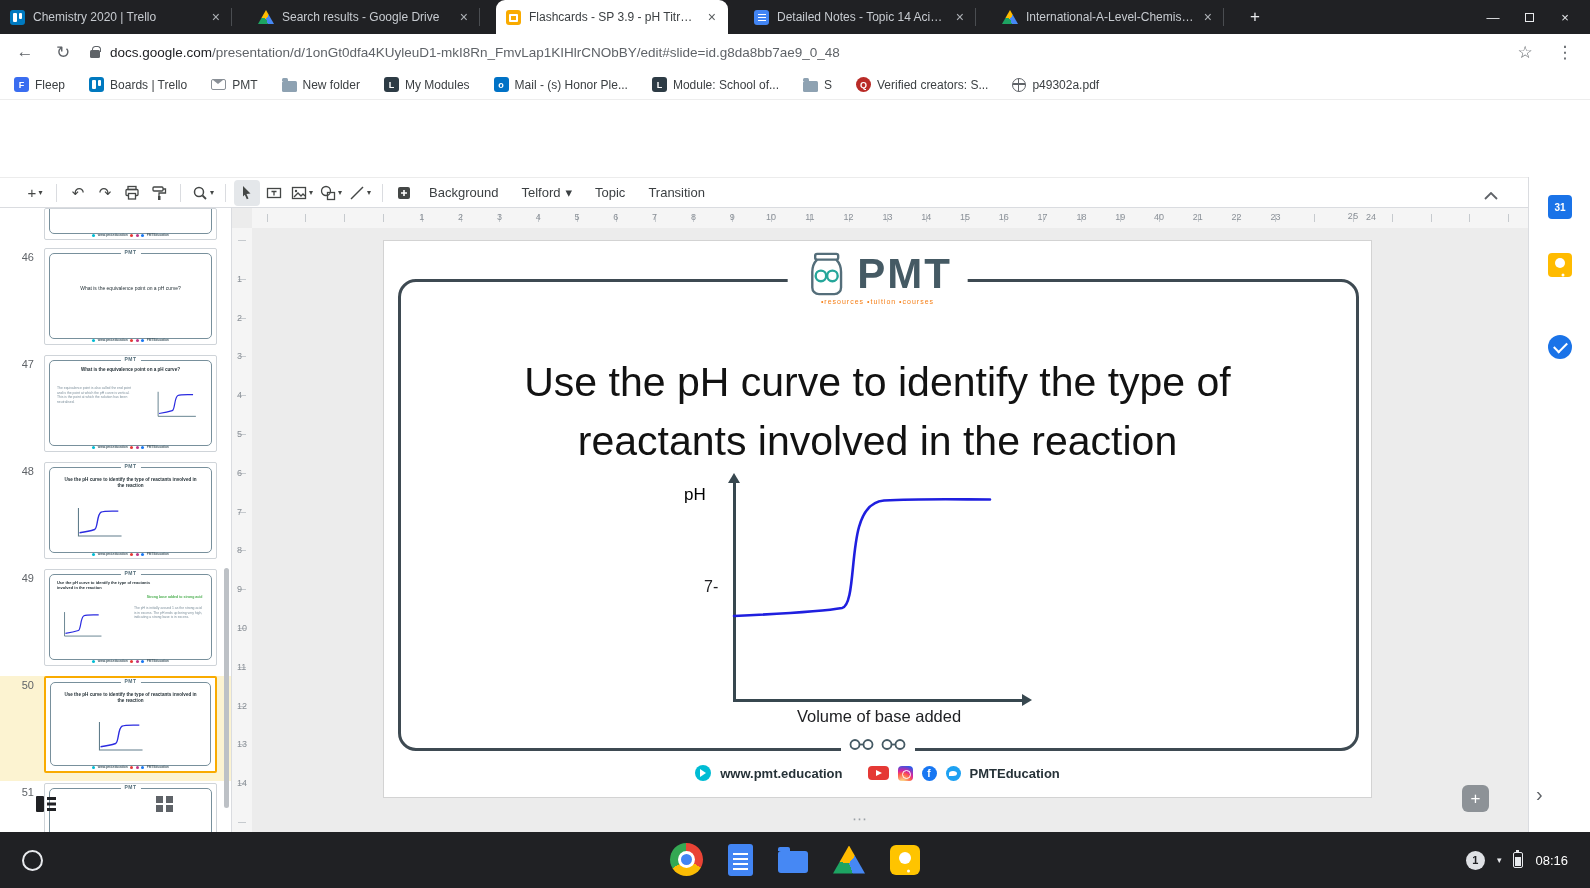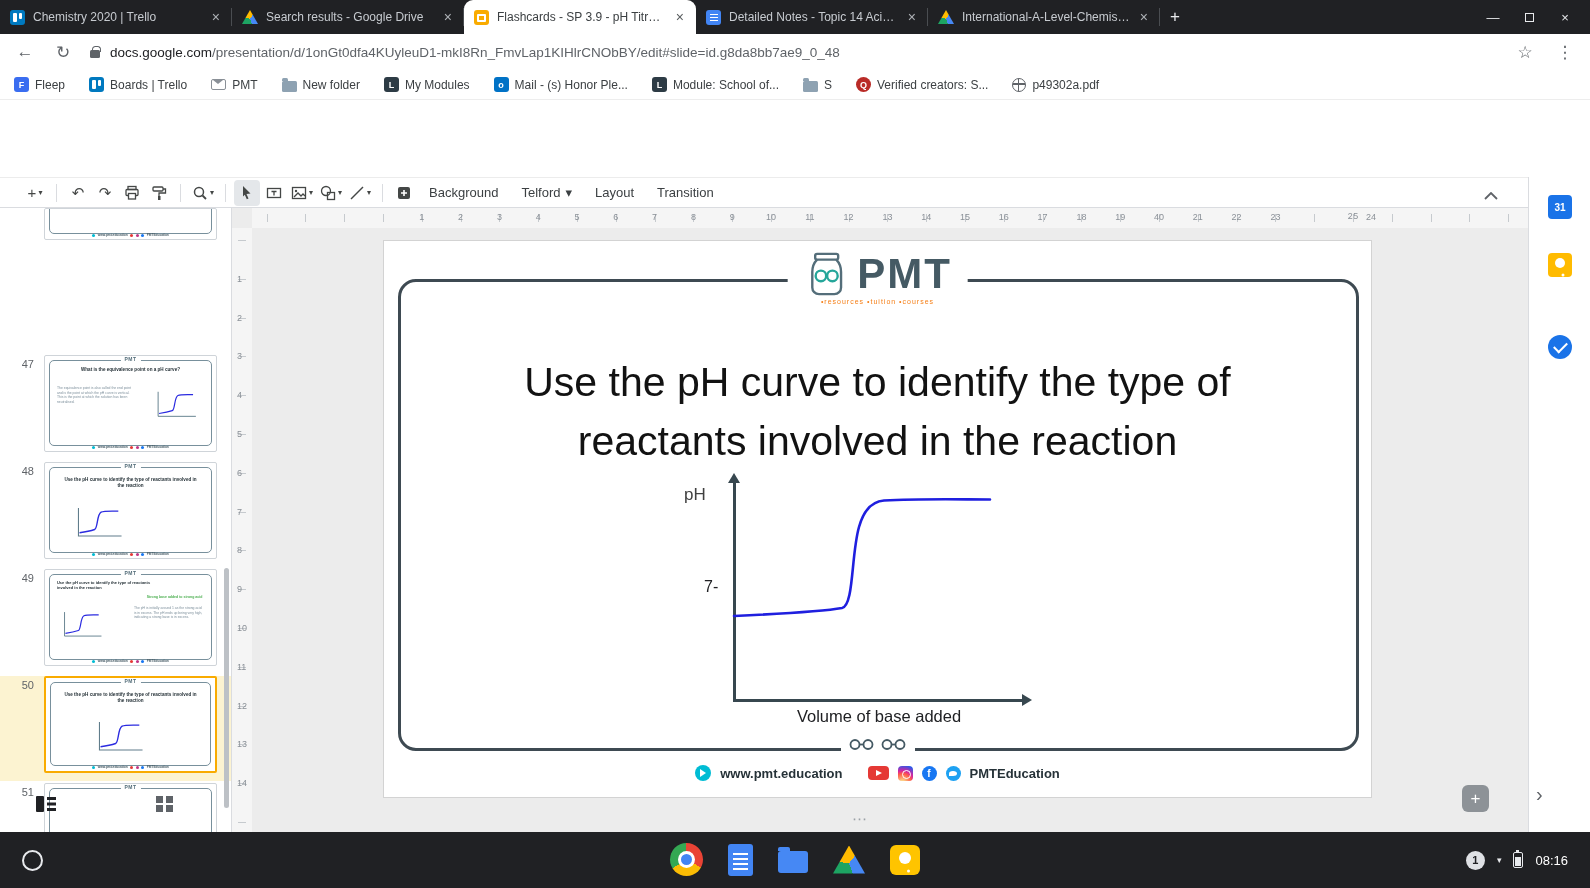--- a/index.html
+++ b/index.html
@@ -1,21 +1,21 @@
 <!DOCTYPE html>
 <html><head>
 <meta charset="utf-8">
 <style>
   * { margin:0; padding:0; box-sizing:border-box; }
   html,body { background:#111; }
   body { font-family:"Liberation Sans", sans-serif; }
   .screen { position:relative; width:1590px; height:888px; background:#fff; overflow:hidden; }
 
   
-  .tabstrip { position:absolute; left:0; top:0; width:1590px; height:34px; background:#202124; display:flex; align-items:stretch; }
+  .tabstrip { position:absolute; left:0; top:0; width:1590px; height:34px; background:#202124; display:flex; align-items:stretch;gap:16px; }
   .tab { width:232px; display:flex; align-items:center; gap:8px; padding:0 10px; color:#c7cbd0; font-size:12px; position:relative; cursor:default; }
   .tab:not(.active)::after { content:""; position:absolute; right:0; top:8px; bottom:8px; width:1px; background:#4a4d51; }
   .tab.active { background:#fff; color:#3c4043; border-radius:9px 9px 0 0; }
   .tab-title { flex:1; white-space:nowrap; overflow:hidden; text-overflow:ellipsis; }
   .tab-close { font-size:14px; color:inherit; opacity:.85; padding:0 2px; }
   .newtab { width:30px; display:flex; align-items:center; justify-content:center; color:#e8eaed; font-size:17px; }
   .wincontrols { margin-left:auto; display:flex; align-items:center; gap:6px; padding-right:10px; }
   .winbtn { width:30px; height:24px; display:flex; align-items:center; justify-content:center; color:#e8eaed; font-size:13px; }
   .winbox { width:9px; height:9px; border:1.5px solid #e8eaed; }
 
@@ -118,21 +118,21 @@
   .slide-border { position:absolute; left:14px; top:38px; width:961px; height:472px; border:3px solid #3e4a52; border-radius:18px; }
   .logo-patch { position:absolute; left:50%; top:10px; transform:translateX(-50%); background:#fff; padding:0 16px; text-align:center; z-index:2; }
   .logo-row { display:flex; align-items:center; justify-content:center; gap:8px; }
   .logo-text { font-size:42px; font-weight:bold; color:#455a64; letter-spacing:2px; line-height:1; }
   .logo-tagline { font-size:7px; color:#f57f17; letter-spacing:1px; margin-top:1px; }
   .slide-title { position:absolute; left:55px; right:55px; top:112px; max-width:880px; margin:0 auto; text-align:center; font-size:41px; line-height:1.45; color:#121212; }
   .yaxis { position:absolute; left:349px; top:242px; width:2.5px; height:218px; background:#37474f; }
   .yarrow { position:absolute; left:344px; top:232px; width:0; height:0; border-left:6px solid transparent; border-right:6px solid transparent; border-bottom:10px solid #37474f; }
   .xaxis { position:absolute; left:349px; top:458px; width:292px; height:2.5px; background:#37474f; }
   .xarrow { position:absolute; left:638px; top:453px; width:0; height:0; border-top:6px solid transparent; border-bottom:6px solid transparent; border-left:10px solid #37474f; }
-  .ph-label { position:absolute; left:300px; top:244px; font-size:17px; color:#404040; }
+  .ph-label { position:absolute; left:300px; top:244px; font-size:17px; color:#000000; }
   .ytick { position:absolute; left:320px; top:337px; font-size:16px; color:#202124; }
   .curve { position:absolute; left:348px; top:246px; }
   .x-label { position:absolute; left:349px; top:466px; width:292px; text-align:center; font-size:16.5px; color:#202124; }
   .glasses-strip { position:absolute; left:50%; top:497px; transform:translateX(-50%); background:#fff; padding:0 8px; display:flex; gap:6px; z-index:2; }
   .slide-footer { position:absolute; left:0; right:0; top:524px; display:flex; align-items:center; justify-content:center; gap:9px; }
   .f-web-ic { width:16px; height:16px; border-radius:50%; background:#00bcd4; position:relative; }
   .f-web-ic::after { content:""; position:absolute; left:5px; top:4px; border-left:6px solid #fff; border-top:4px solid transparent; border-bottom:4px solid transparent; }
   .f-text { font-size:13px; font-weight:bold; color:#263238; }
   .yt-ic { width:21px; height:14px; background:#e53935; border-radius:4px; position:relative; margin-left:16px; }
   .yt-ic::after { content:""; position:absolute; left:8px; top:4px; border-left:6px solid #fff; border-top:3.5px solid transparent; border-bottom:3.5px solid transparent; }
@@ -391,21 +391,21 @@
       <svg width="16" height="16" viewBox="0 0 16 16">
           <rect x="2" y="2" width="12" height="12" rx="2" fill="#444746"></rect>
           <path d="M8 5 v6 M5 8 h6" stroke="#fff" stroke-width="1.6"></path>
         </svg>
     </div>
     <div class="tb-text">Background</div>
     <div class="tb-text">
         <span>Telford</span>
         <span class="caret">▾</span>
       </div>
-    <div class="tb-text">Layout</div>
+    <div class="tb-text">Topic</div>
     <div class="tb-text">Transition</div>
     <div class="collapse-btn">
       <svg width="14" height="8" viewBox="0 0 14 8">
           <path d="M1 7 L7 1 L13 7" fill="none" stroke="#5f6368" stroke-width="1.8"></path>
         </svg>
     </div>
   </div>
 
   <div class="filmstrip">
 
@@ -416,20 +416,36 @@
           <span class="mdot teal"></span>
           <span>www.pmt.education</span>
           <span class="mdot red"></span>
           <span class="mdot pink"></span>
           <span class="mdot blue"></span>
           <span>PMTEducation</span>
         </div>
       </div>
     </div>
 
+    <div class="f-row" style="top:40px;">
+      <span class="f-num">46</span>
+      <div class="thumb">
+        <div class="mini-border"></div>
+        <div class="mini-logo">PMT</div>
+        <div class="mini-title" style="top:38%; font-size:5px; font-weight:normal;">What is the equivalence point on a pH curve?</div>
+        <div class="mini-foot">
+          <span class="mdot teal"></span>
+          <span>www.pmt.education</span>
+          <span class="mdot red"></span>
+          <span class="mdot pink"></span>
+          <span class="mdot blue"></span>
+          <span>PMTEducation</span>
+        </div>
+      </div>
+    </div>
 
     <div class="f-row" style="top:147px;">
       <span class="f-num">47</span>
       <div class="thumb">
         <div class="mini-border"></div>
         <div class="mini-logo">PMT</div>
         <div class="mini-title" style="top:12%;">What is the equivalence point on a pH curve?</div>
         <div class="mini-body" style="left:7%; top:32%; width:46%;">The equivalence point is also called the end point and is the point at which the pH curve is vertical. This is the point at which the solution has been neutralised.</div>
         <svg style="position:absolute; right:8%; top:34%;" width="50" height="34" viewBox="0 0 52 36">
           <path d="M6 4 V30 H46" fill="none" stroke="#607d8b" stroke-width="1"></path>

